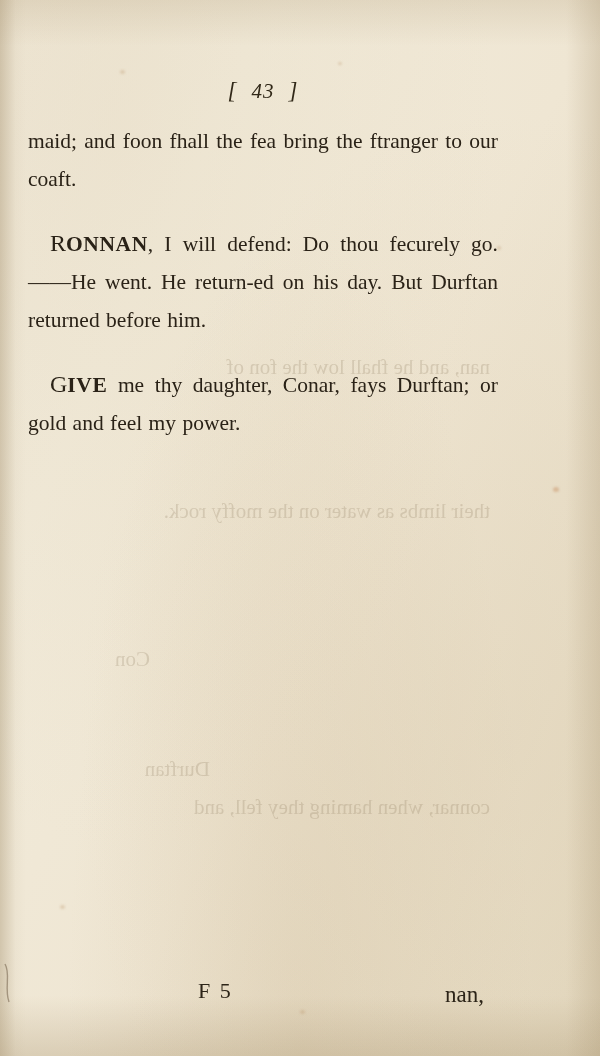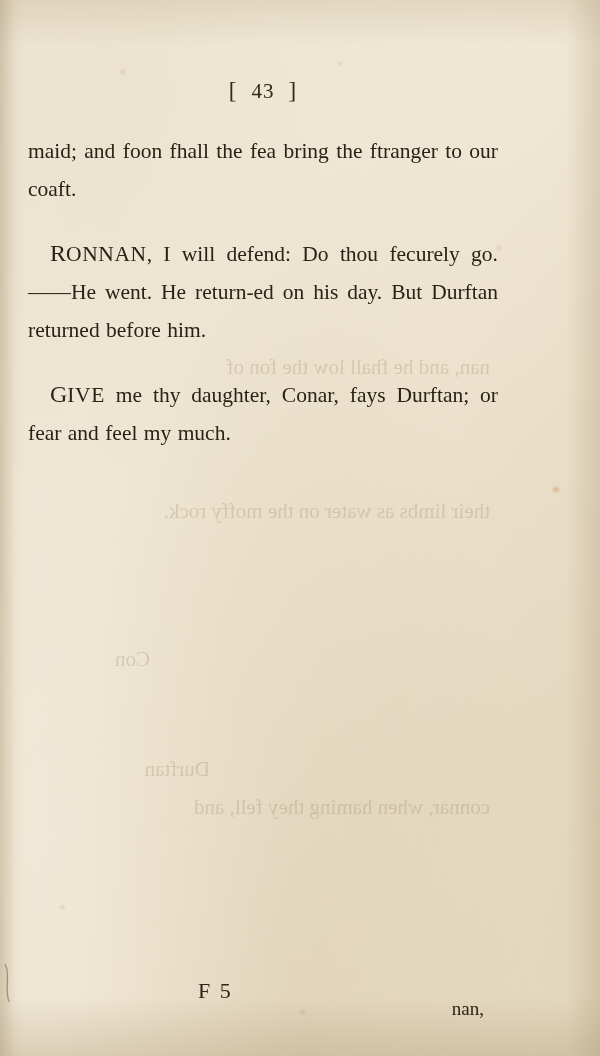--- a/index.html
+++ b/index.html
@@ -63,20 +63,21 @@
     top: 0;
     width: 470px;
   }
 
   .page-number-line {
     text-align: center;
     font-size: 23px;
     letter-spacing: 1px;
     margin-top: 78px;
     color: #312818;
+    font-style: italic;
   }
   .page-number-line .brk {
     display: inline-block;
     padding: 0 14px;
   }
   .page-number-line .num {
     display: inline-block;
     font-size: 21px;
   }
 
@@ -86,29 +87,30 @@
     text-align: justify;
     text-align-last: left;
     color: #2a2217;
     margin: 0;
     word-spacing: 1px;
   }
   .para + .para {
     margin-top: 26px;
   }
   .para.first {
-    margin-top: 28px;
+    margin-top: 18px;
   }
   .indent {
     display: inline-block;
     width: 22px;
   }
   .smallcaps {
     font-variant: small-caps;
     letter-spacing: 0.6px;
+    font-weight: bold;
   }
   .scfirst {
     font-size: 24px;
   }
 
   .footer {
     position: absolute;
     left: 28px;
     width: 470px;
     bottom: 48px;
@@ -118,22 +120,21 @@
     position: absolute;
     left: 170px;
     top: 0;
     font-size: 22px;
     letter-spacing: 2px;
   }
   .catchword {
     position: absolute;
     right: 14px;
     top: 4px;
-    font-size: 19px;
-    margin-top: 16px;
+    font-size: 23px;
   }
 
   
   .ghost {
     position: absolute;
     left: 40px;
     width: 450px;
     color: rgba(120,100,70,0.20);
     font-size: 21px;
     line-height: 38px;
@@ -190,21 +191,21 @@
   <div class="text-block">
 
     <div class="page-number-line">
       <span class="brk">[</span><span class="num">43</span><span class="brk">]</span>
     </div>
 
     <p class="para first"><span>maid; and foon fhall the fea bring the ftranger to our coaft.</span></p>
 
     <p class="para"><span class="indent"></span><span class="scfirst">R</span><span class="smallcaps">ONNAN</span><span>, I will defend: Do thou fecurely go.——He went.  He return-ed on his day.  But Durftan returned before him.</span></p>
 
-    <p class="para"><span class="indent"></span><span class="scfirst">G</span><span class="smallcaps">IVE</span><span> me thy daughter, Conar, fays Durftan; or fear and feel my much.</span></p>
+    <p class="para"><span class="indent"></span><span class="scfirst">G</span><span class="smallcaps">IVE</span><span> me thy daughter, Conar, fays Durftan; or gold and feel my power.</span></p>
 
 
 
 
   </div>
 
   <div class="footer">
     <span class="signature">F 5</span>
     <span class="catchword">nan,</span>
   </div>

